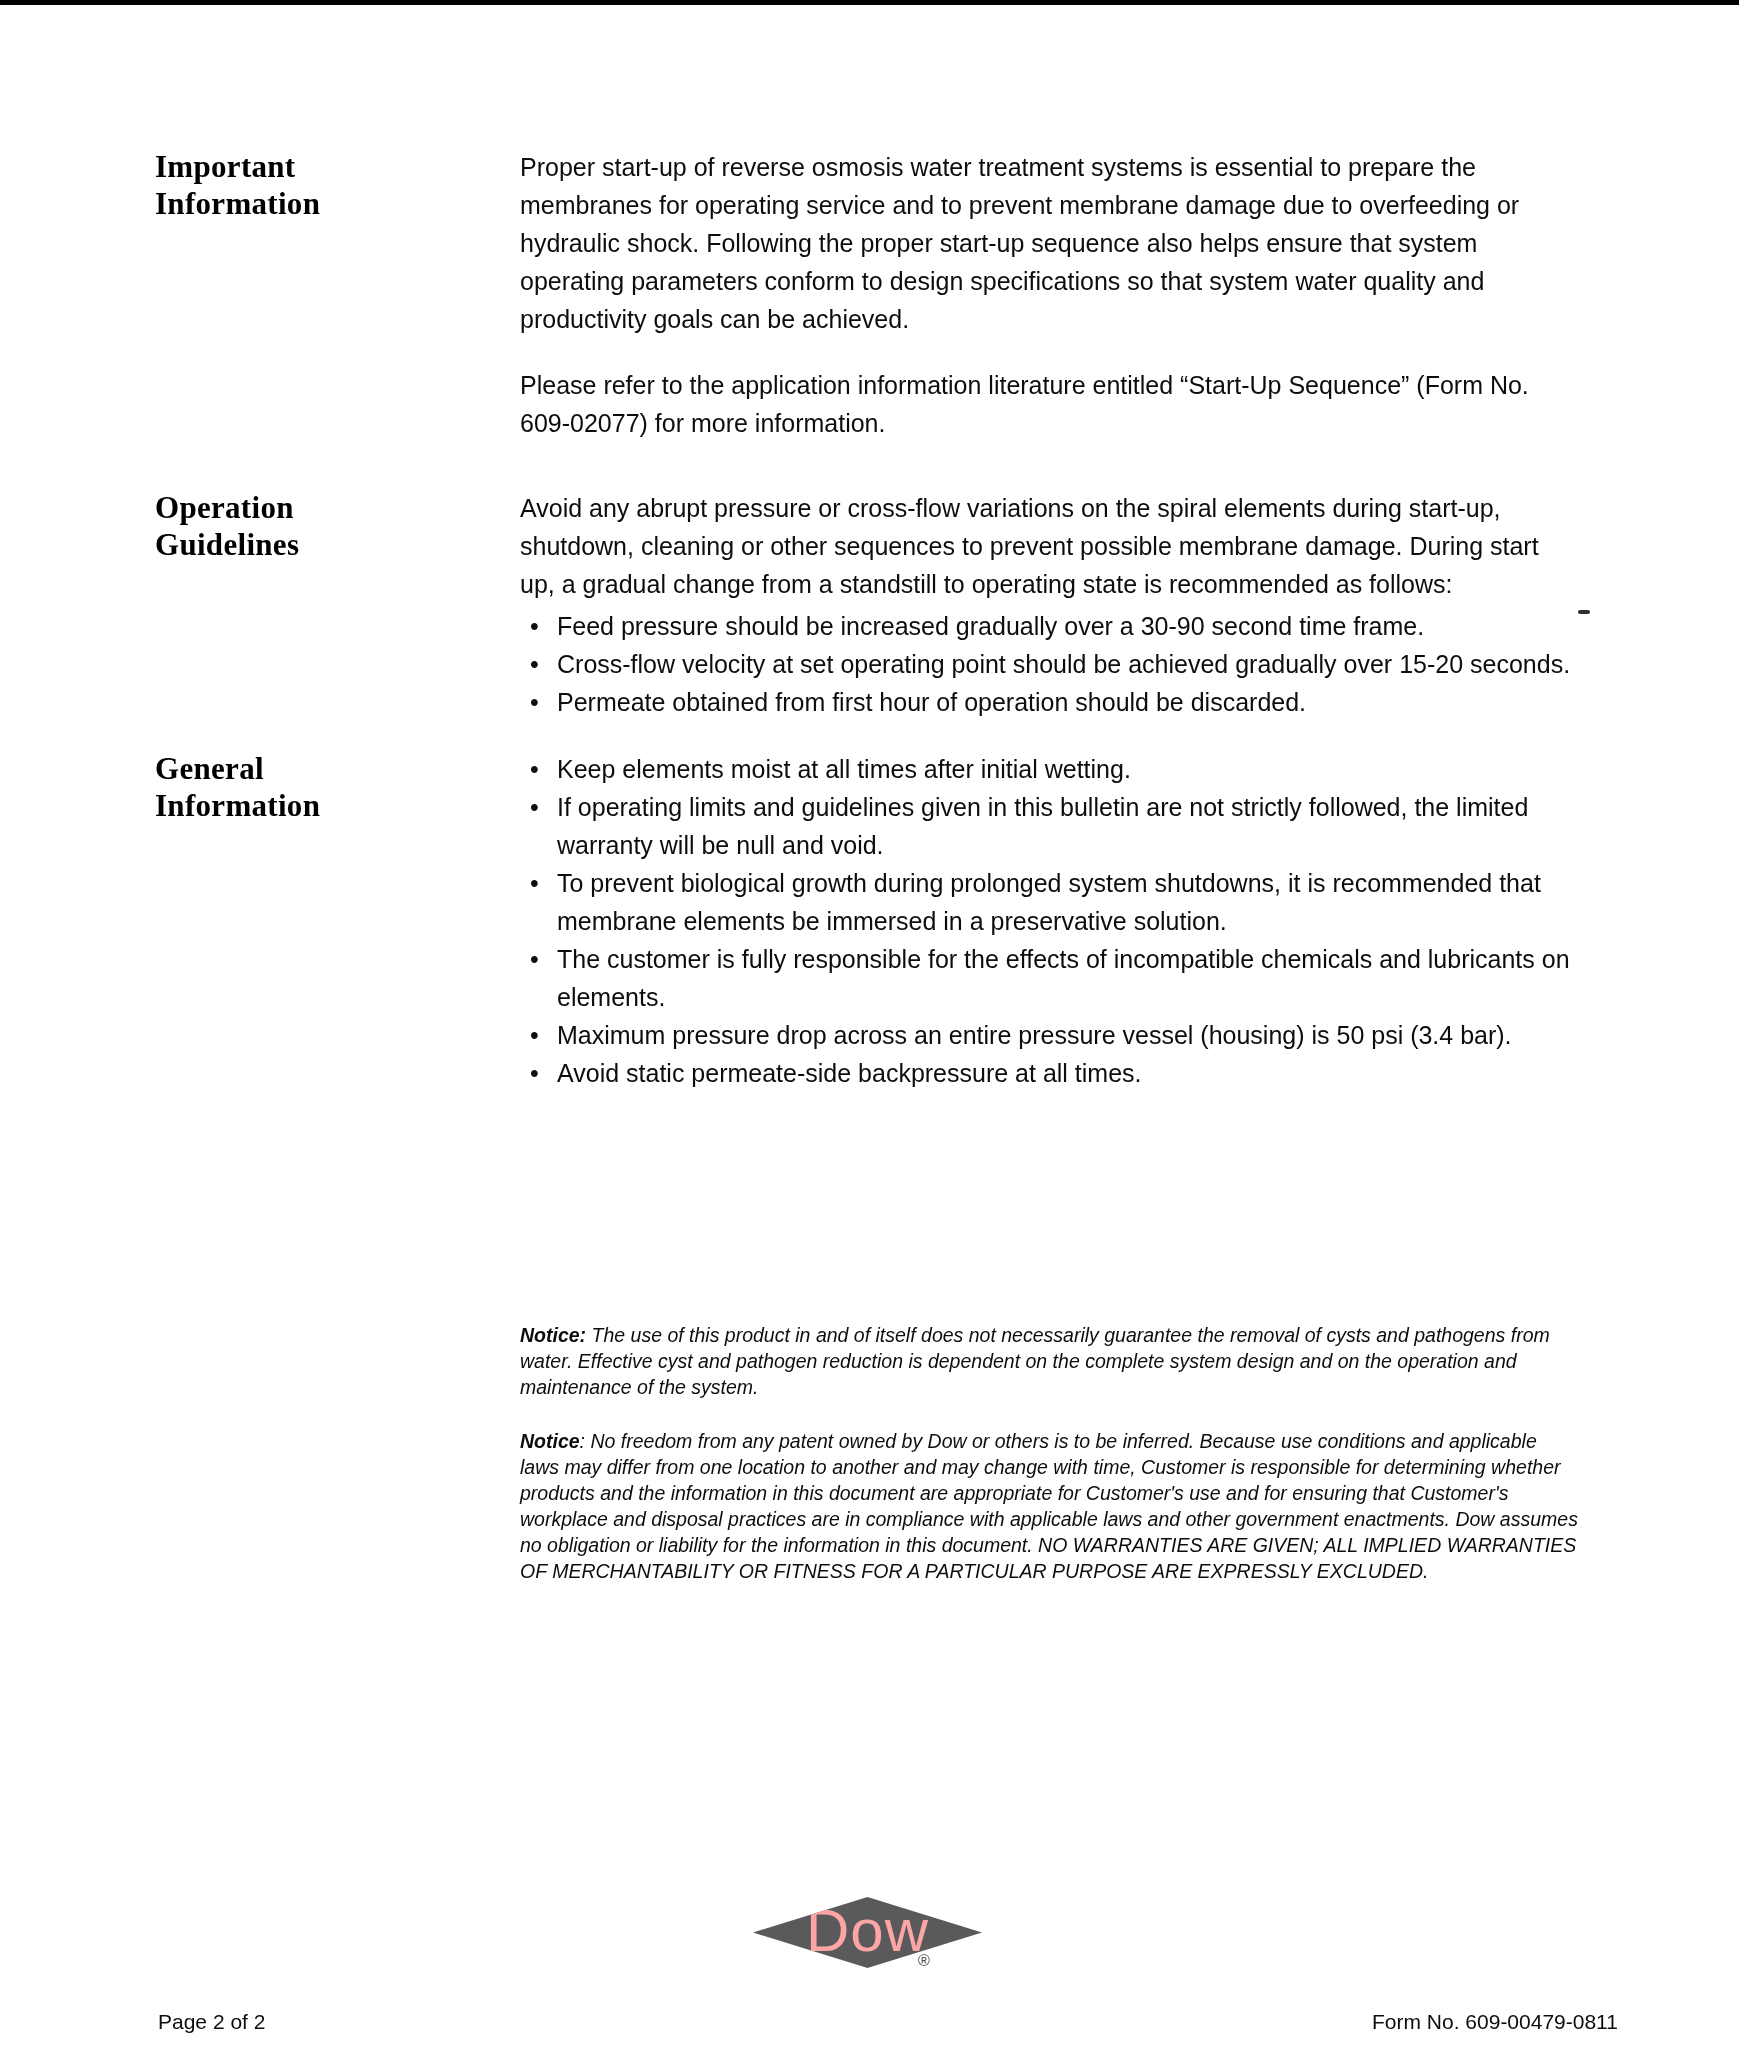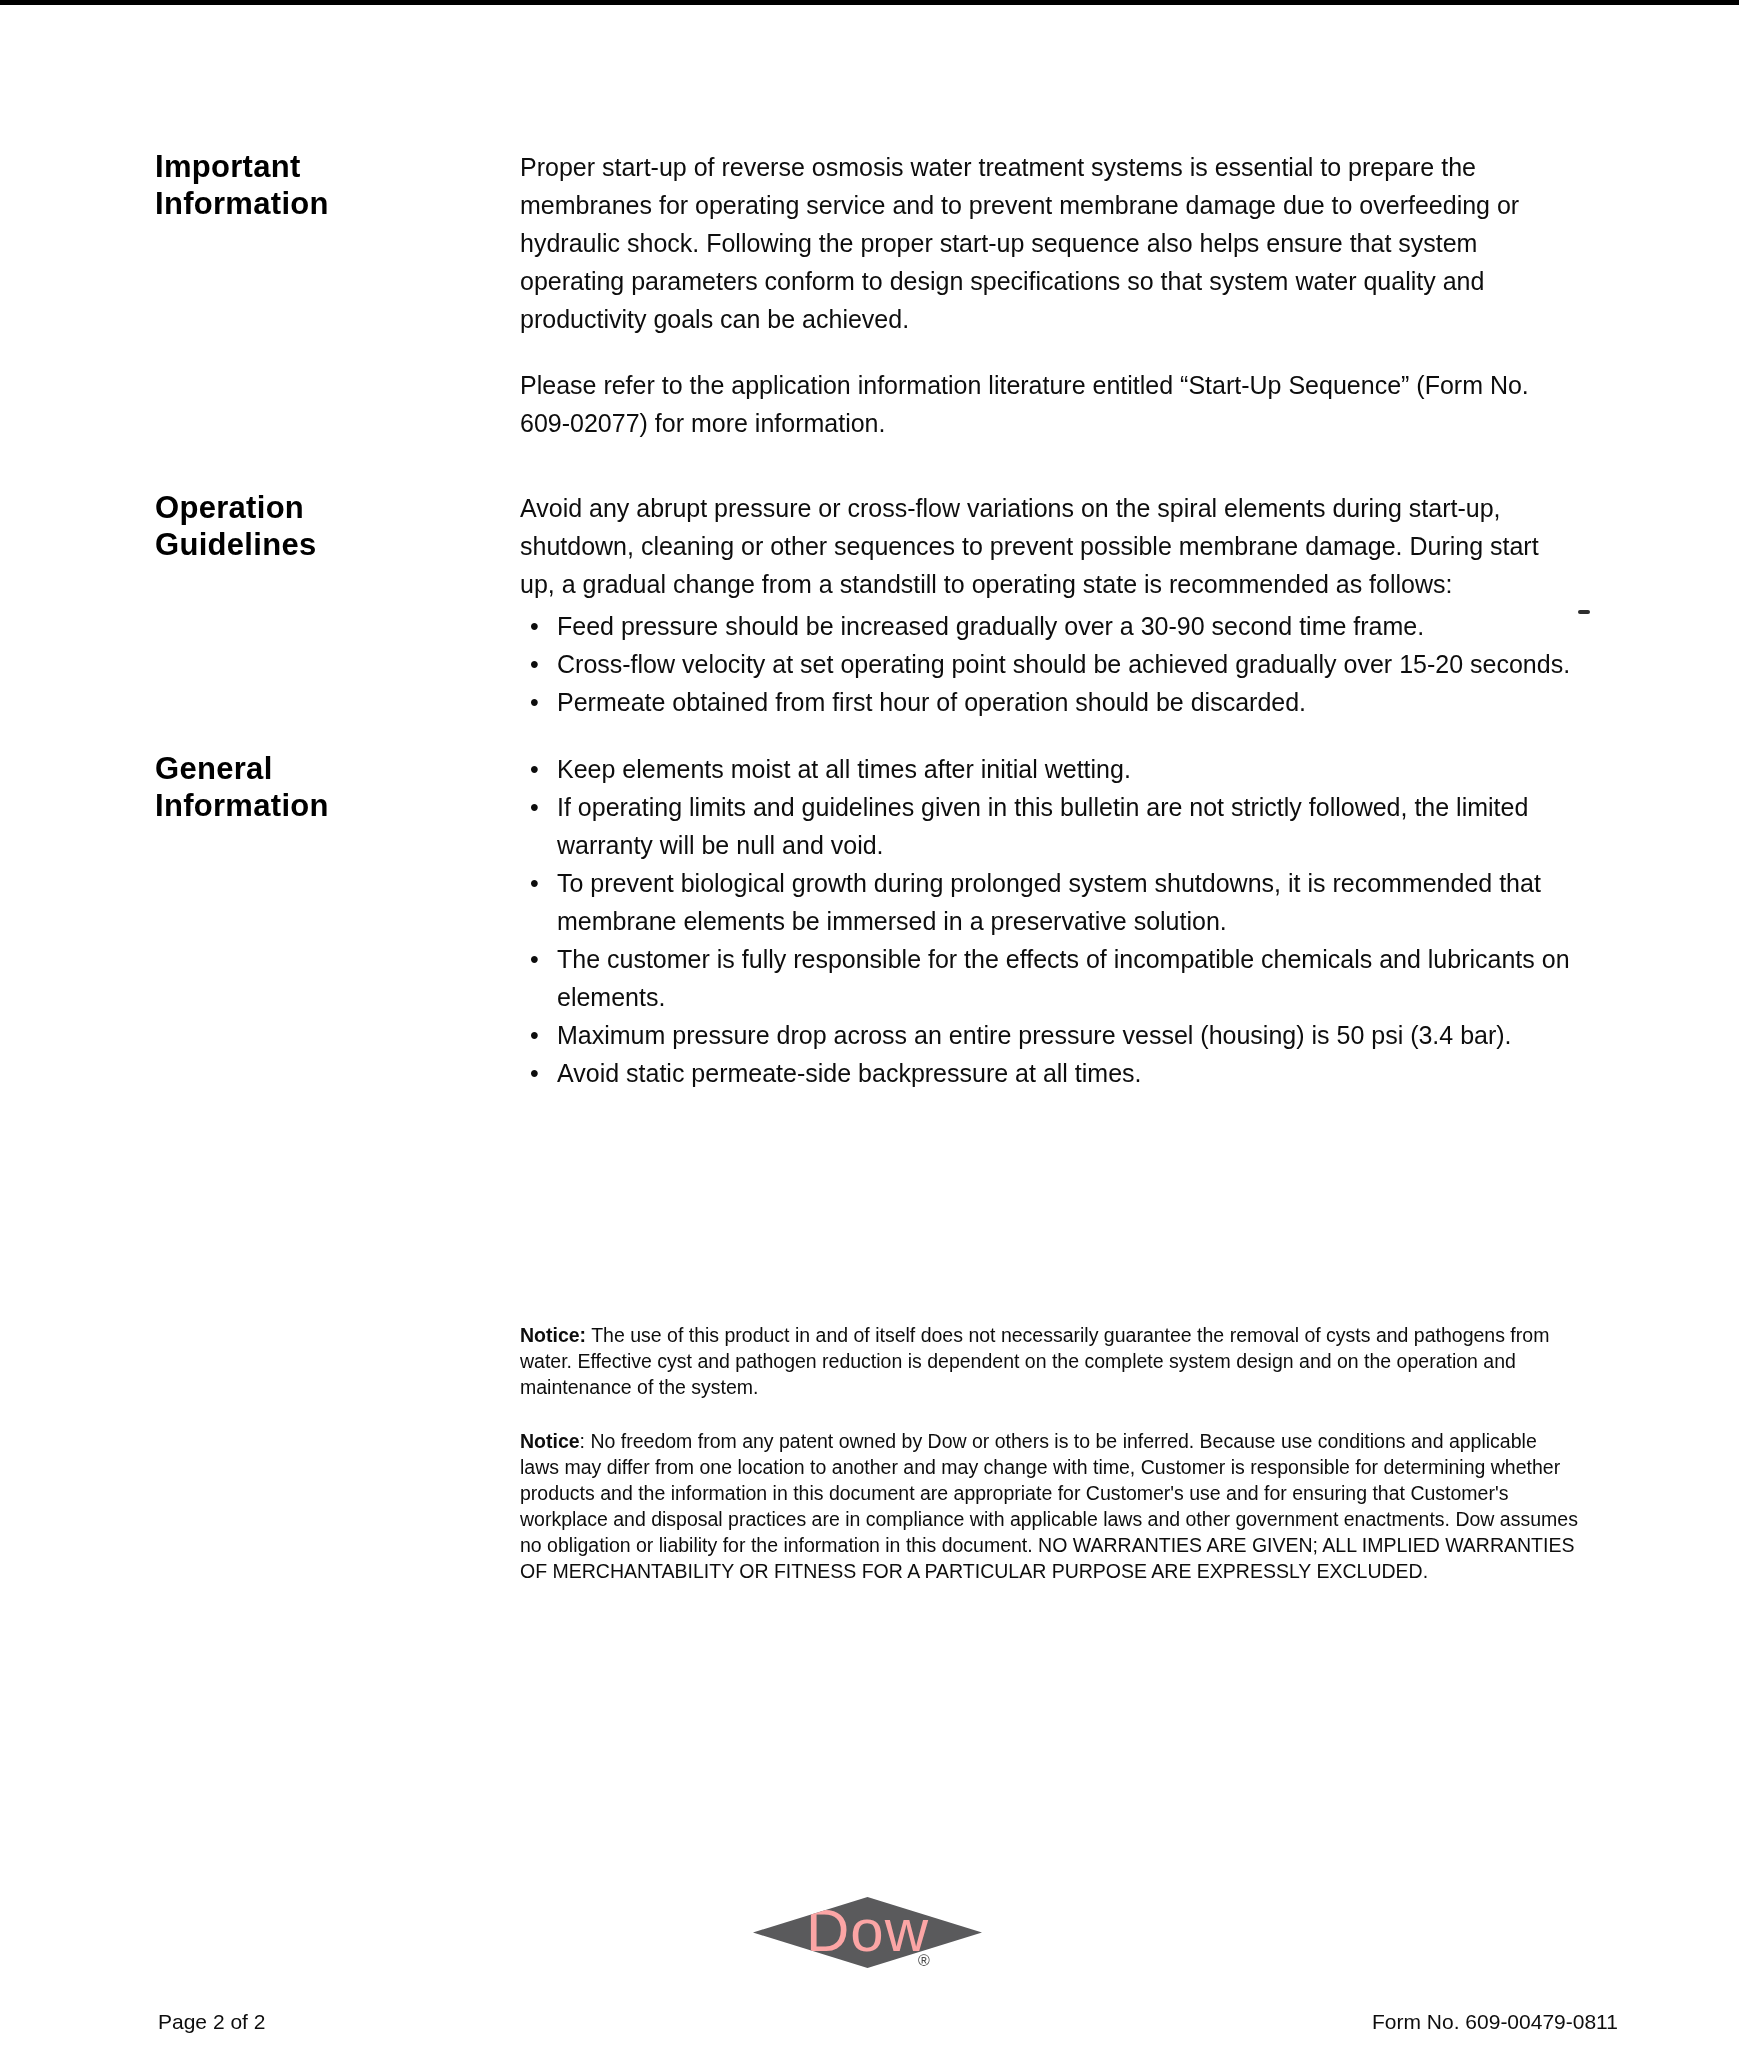--- a/index.html
+++ b/index.html
@@ -27,32 +27,32 @@
   }
   .row { display: flex; align-items: flex-start; }
   .hcol {
     flex: 0 0 365px;
     font-weight: bold;
     font-size: 31px;
     line-height: 37px;
     color: #000000;
     letter-spacing: 0.3px;
   }
-  .hcol .hline { display: block; }
+  .hcol .hline { display: block; font-family: Liberation Serif, serif; }
   .bcol {
     flex: 1 1 auto;
     max-width: 1060px;
     font-size: 25px;
     line-height: 38px;
   }
   .bcol p { margin: 0 0 28px 0; }
   .bcol p:last-child { margin-bottom: 0; }
   .row-op { margin-top: 47px; }
   .row-gen { margin-top: 29px; }
-  .row-notices { margin-top: 230px; }
+  .row-notices { margin-top: 230px; font-style: italic; }
   .bullet { display: flex; }
   .bm {
     flex: 0 0 37px;
     box-sizing: border-box;
     padding-left: 10px;
   }
   .bt { flex: 1 1 auto; }
   .notices {
     max-width: 1065px;
     font-size: 19.5px;

